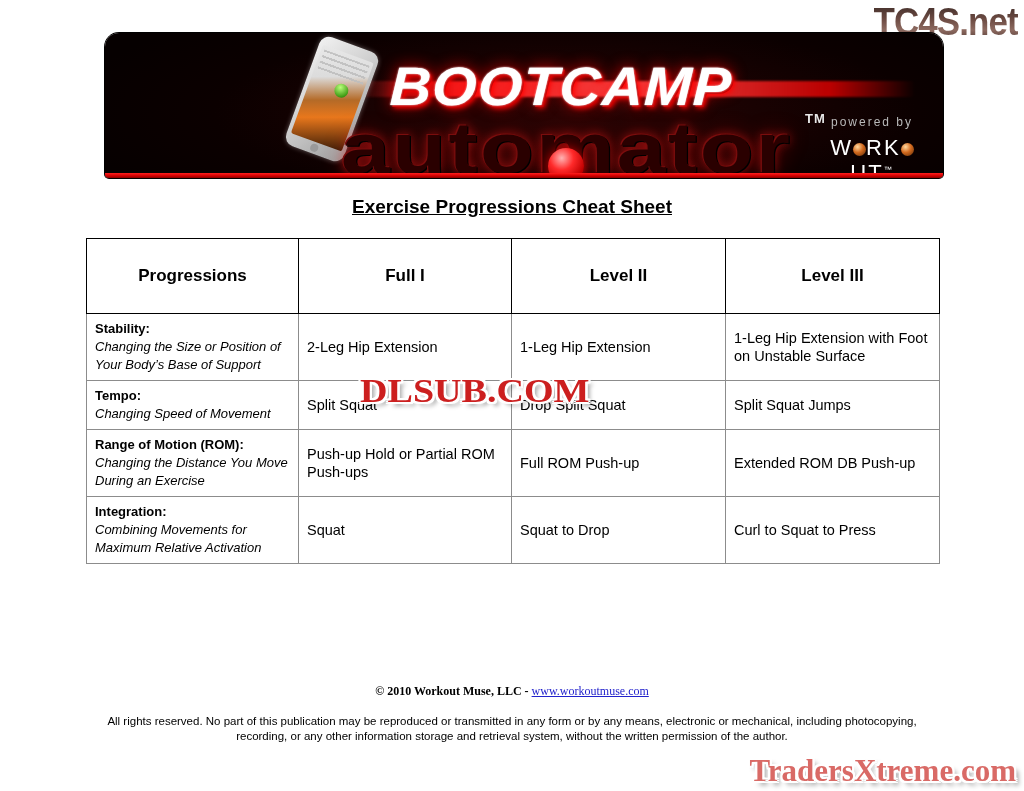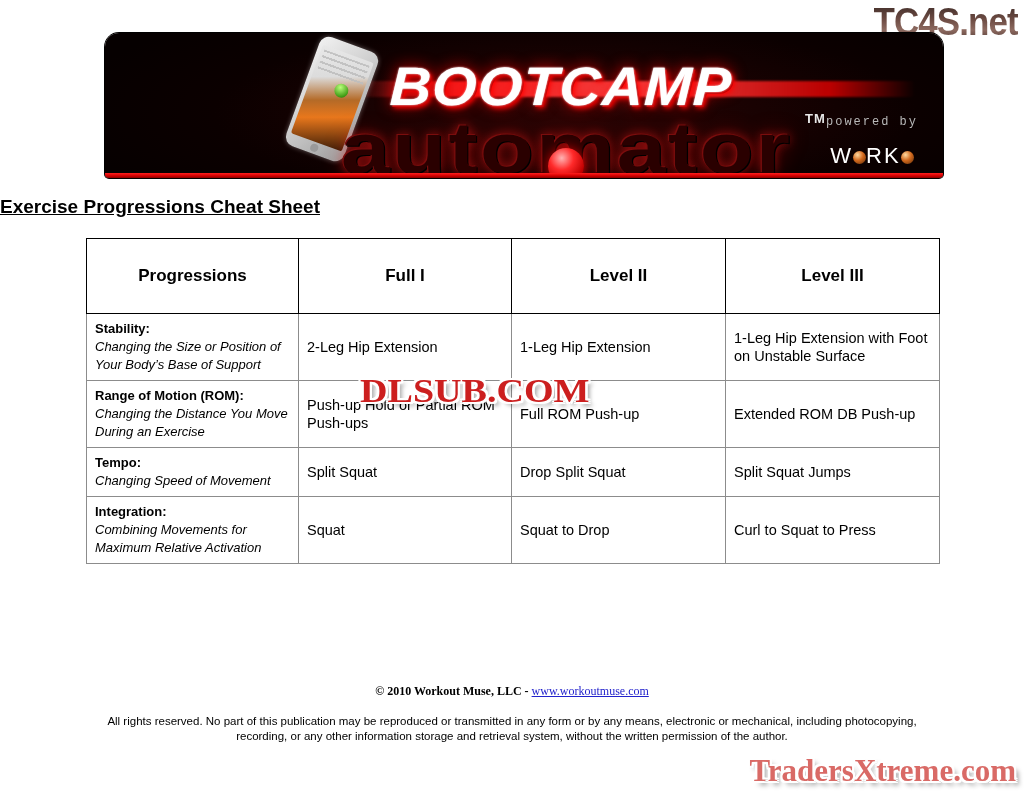--- a/index.html
+++ b/index.html
@@ -183,22 +183,21 @@
     position: absolute;
     right: 16px;
     top: 82px;
     width: 110px;
     text-align: center;
   }
   .powered-by {
     color: #b9b9b9;
     font-size: 12px;
     letter-spacing: 2px;
-    margin-bottom: 16px;
-    font-family: Liberation Mono, monospace;
+    margin-bottom: 8px;
   }
   .wm-workout {
     color: #ffffff;
     font-size: 22px;
     font-weight: normal;
     letter-spacing: 2px;
     line-height: 22px;
     position: relative;
   }
   .wm-workout .o-dot {
@@ -212,21 +211,21 @@
     font-size: 8px;
     vertical-align: super;
   }
 
   
   .sheet-title {
     position: absolute;
     left: 0;
     top: 196px;
     width: 1024px;
-    text-align: left;
+    text-align: center;
     font-size: 19px;
     font-weight: bold;
     text-decoration: underline;
   }
 
   
   .progress-table {
     position: absolute;
     left: 86px;
     top: 238px;
@@ -376,35 +375,35 @@
       <td class="cat-cell">
         <span class="cat-title">Stability:</span>
         <span class="cat-desc">Changing the Size or Position of Your Body’s Base of Support</span>
       </td>
       <td>2-Leg Hip Extension</td>
       <td>1-Leg Hip Extension</td>
       <td>1-Leg Hip Extension with Foot on Unstable Surface</td>
     </tr>
     <tr>
       <td class="cat-cell">
+        <span class="cat-title">Tempo:</span>
+        <span class="cat-desc">Changing Speed of Movement</span>
+      </td>
+      <td>Split Squat</td>
+      <td>Drop Split Squat</td>
+      <td>Split Squat Jumps</td>
+    </tr>
+    <tr>
+      <td class="cat-cell">
         <span class="cat-title">Range of Motion (ROM):</span>
         <span class="cat-desc">Changing the Distance You Move During an Exercise</span>
       </td>
       <td>Push-up Hold or Partial ROM Push-ups</td>
       <td>Full ROM Push-up</td>
       <td>Extended ROM DB Push-up</td>
-    </tr>
-    <tr>
-      <td class="cat-cell">
-        <span class="cat-title">Tempo:</span>
-        <span class="cat-desc">Changing Speed of Movement</span>
-      </td>
-      <td>Split Squat</td>
-      <td>Drop Split Squat</td>
-      <td>Split Squat Jumps</td>
     </tr>
     <tr>
       <td class="cat-cell">
         <span class="cat-title">Integration:</span>
         <span class="cat-desc">Combining Movements for Maximum Relative Activation</span>
       </td>
       <td>Squat</td>
       <td>Squat to Drop</td>
       <td>Curl to Squat to Press</td>
     </tr>

